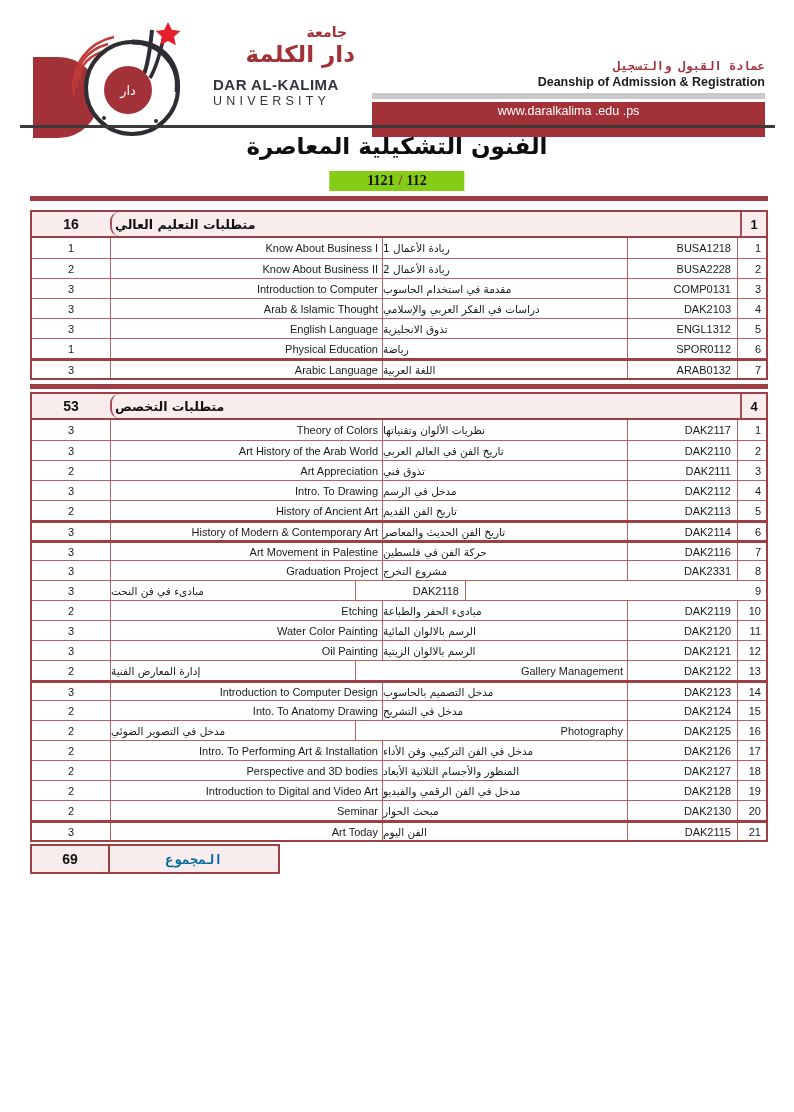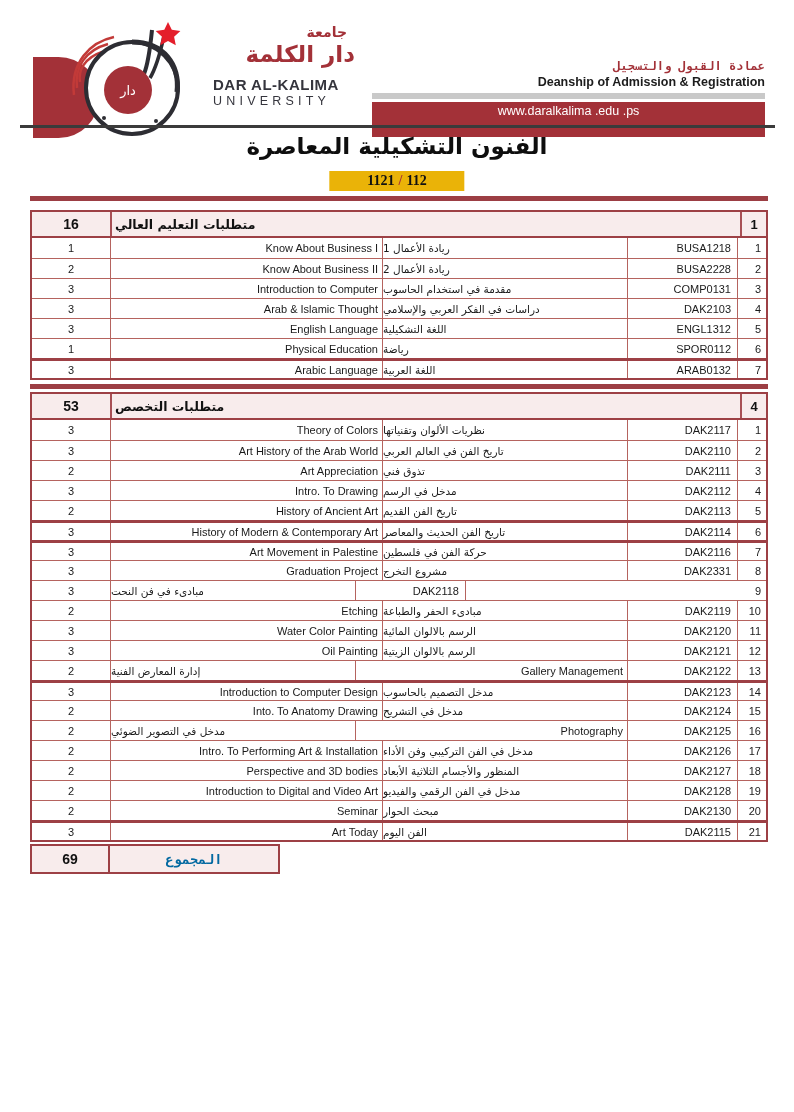--- a/index.html
+++ b/index.html
@@ -24,39 +24,39 @@
   .gray-bar{position:absolute;left:372px;top:93px;width:393px;height:6px;background:#c9c9c9;}
   .web-bar{position:absolute;left:372px;top:102px;width:393px;height:35px;background:#a33138;
            color:#ffffff;font-size:12.5px;text-align:center;line-height:19px;}
   .head-rule{position:absolute;left:20px;top:125px;width:755px;height:3px;background:#3b3b3b;}
 
   
   .doc-title{position:absolute;left:0;top:133px;width:100%;text-align:center;
              font-family:"DejaVu Sans",sans-serif;font-weight:bold;font-size:23px;
              color:#0e0e0e;direction:rtl;}
   .code-box{position:absolute;left:50%;top:171px;transform:translateX(-50%);
-            background:#eab308;padding:2px 38px;font-family:"Liberation Serif",serif;
+            background:#84cc16;padding:2px 38px;font-family:"Liberation Serif",serif;
             font-weight:bold;font-size:14px;color:#111;white-space:nowrap;}
   .code-box .sep{color:#a33138;padding:0 4px;}
 
   
   .rule{position:absolute;left:30px;width:738px;height:5px;background:#9c3e44;}
   .rule1{top:196px;} .rule2{top:384px;}
 
   
   .ftable{position:absolute;left:30px;width:738px;border:2px solid #9d4045;
           box-sizing:border-box;background:#fff;}
   .t1{top:210px;} .t2{top:392px;}
   .thead{display:flex;height:24px;background:#f8ecec;border-bottom:2px solid #9d4045;
          align-items:center;}
   .hc{height:100%;box-sizing:border-box;display:flex;align-items:center;}
   .hc + .hc{border-left:2px solid #a85055;}
   .h-total{width:78px;justify-content:center;font-weight:bold;font-size:14px;color:#111;}
   .h-title{flex:1;justify-content:flex-end;font-family:"DejaVu Sans",sans-serif;
-           font-weight:bold;font-size:12.5px;color:#111;direction:rtl;padding-left:3px;}
+           font-weight:bold;font-size:12.5px;color:#111;direction:rtl;padding-left:3px;border-radius:9px;}
   .h-no{width:26px;justify-content:center;font-weight:bold;font-size:13px;color:#111;}
 
   .trow{display:flex;height:20px;box-sizing:border-box;border-top:1px solid #b5635e;
         align-items:stretch;}
   .tbody .trow:first-child{border-top:0;}
   .trow.thick{border-top:3px solid #9d4045;}
   .cell{box-sizing:border-box;display:flex;align-items:center;overflow:hidden;
         white-space:nowrap;font-size:11px;color:#1a1a1a;}
   .cell + .cell{border-left:1px solid #b5635e;}
   .c-credit{width:78px;justify-content:center;}
@@ -147,21 +147,21 @@
         <div class="trow">
           <div class="cell c-credit">3</div>
           <div class="cell c-en">Arab &amp; Islamic Thought</div>
           <div class="cell c-ar">دراسات في الفكر العربي والإسلامي</div>
           <div class="cell c-code">DAK2103</div>
           <div class="cell c-no">4</div>
         </div>
         <div class="trow">
           <div class="cell c-credit">3</div>
           <div class="cell c-en">English Language</div>
-          <div class="cell c-ar">اللغة التشكيلية</div>
+          <div class="cell c-ar">تذوق الانجليزية</div>
           <div class="cell c-code">ENGL1312</div>
           <div class="cell c-no">5</div>
         </div>
         <div class="trow">
           <div class="cell c-credit">1</div>
           <div class="cell c-en">Physical Education</div>
           <div class="cell c-ar">رياضة</div>
           <div class="cell c-code">SPOR0112</div>
           <div class="cell c-no">6</div>
         </div>

